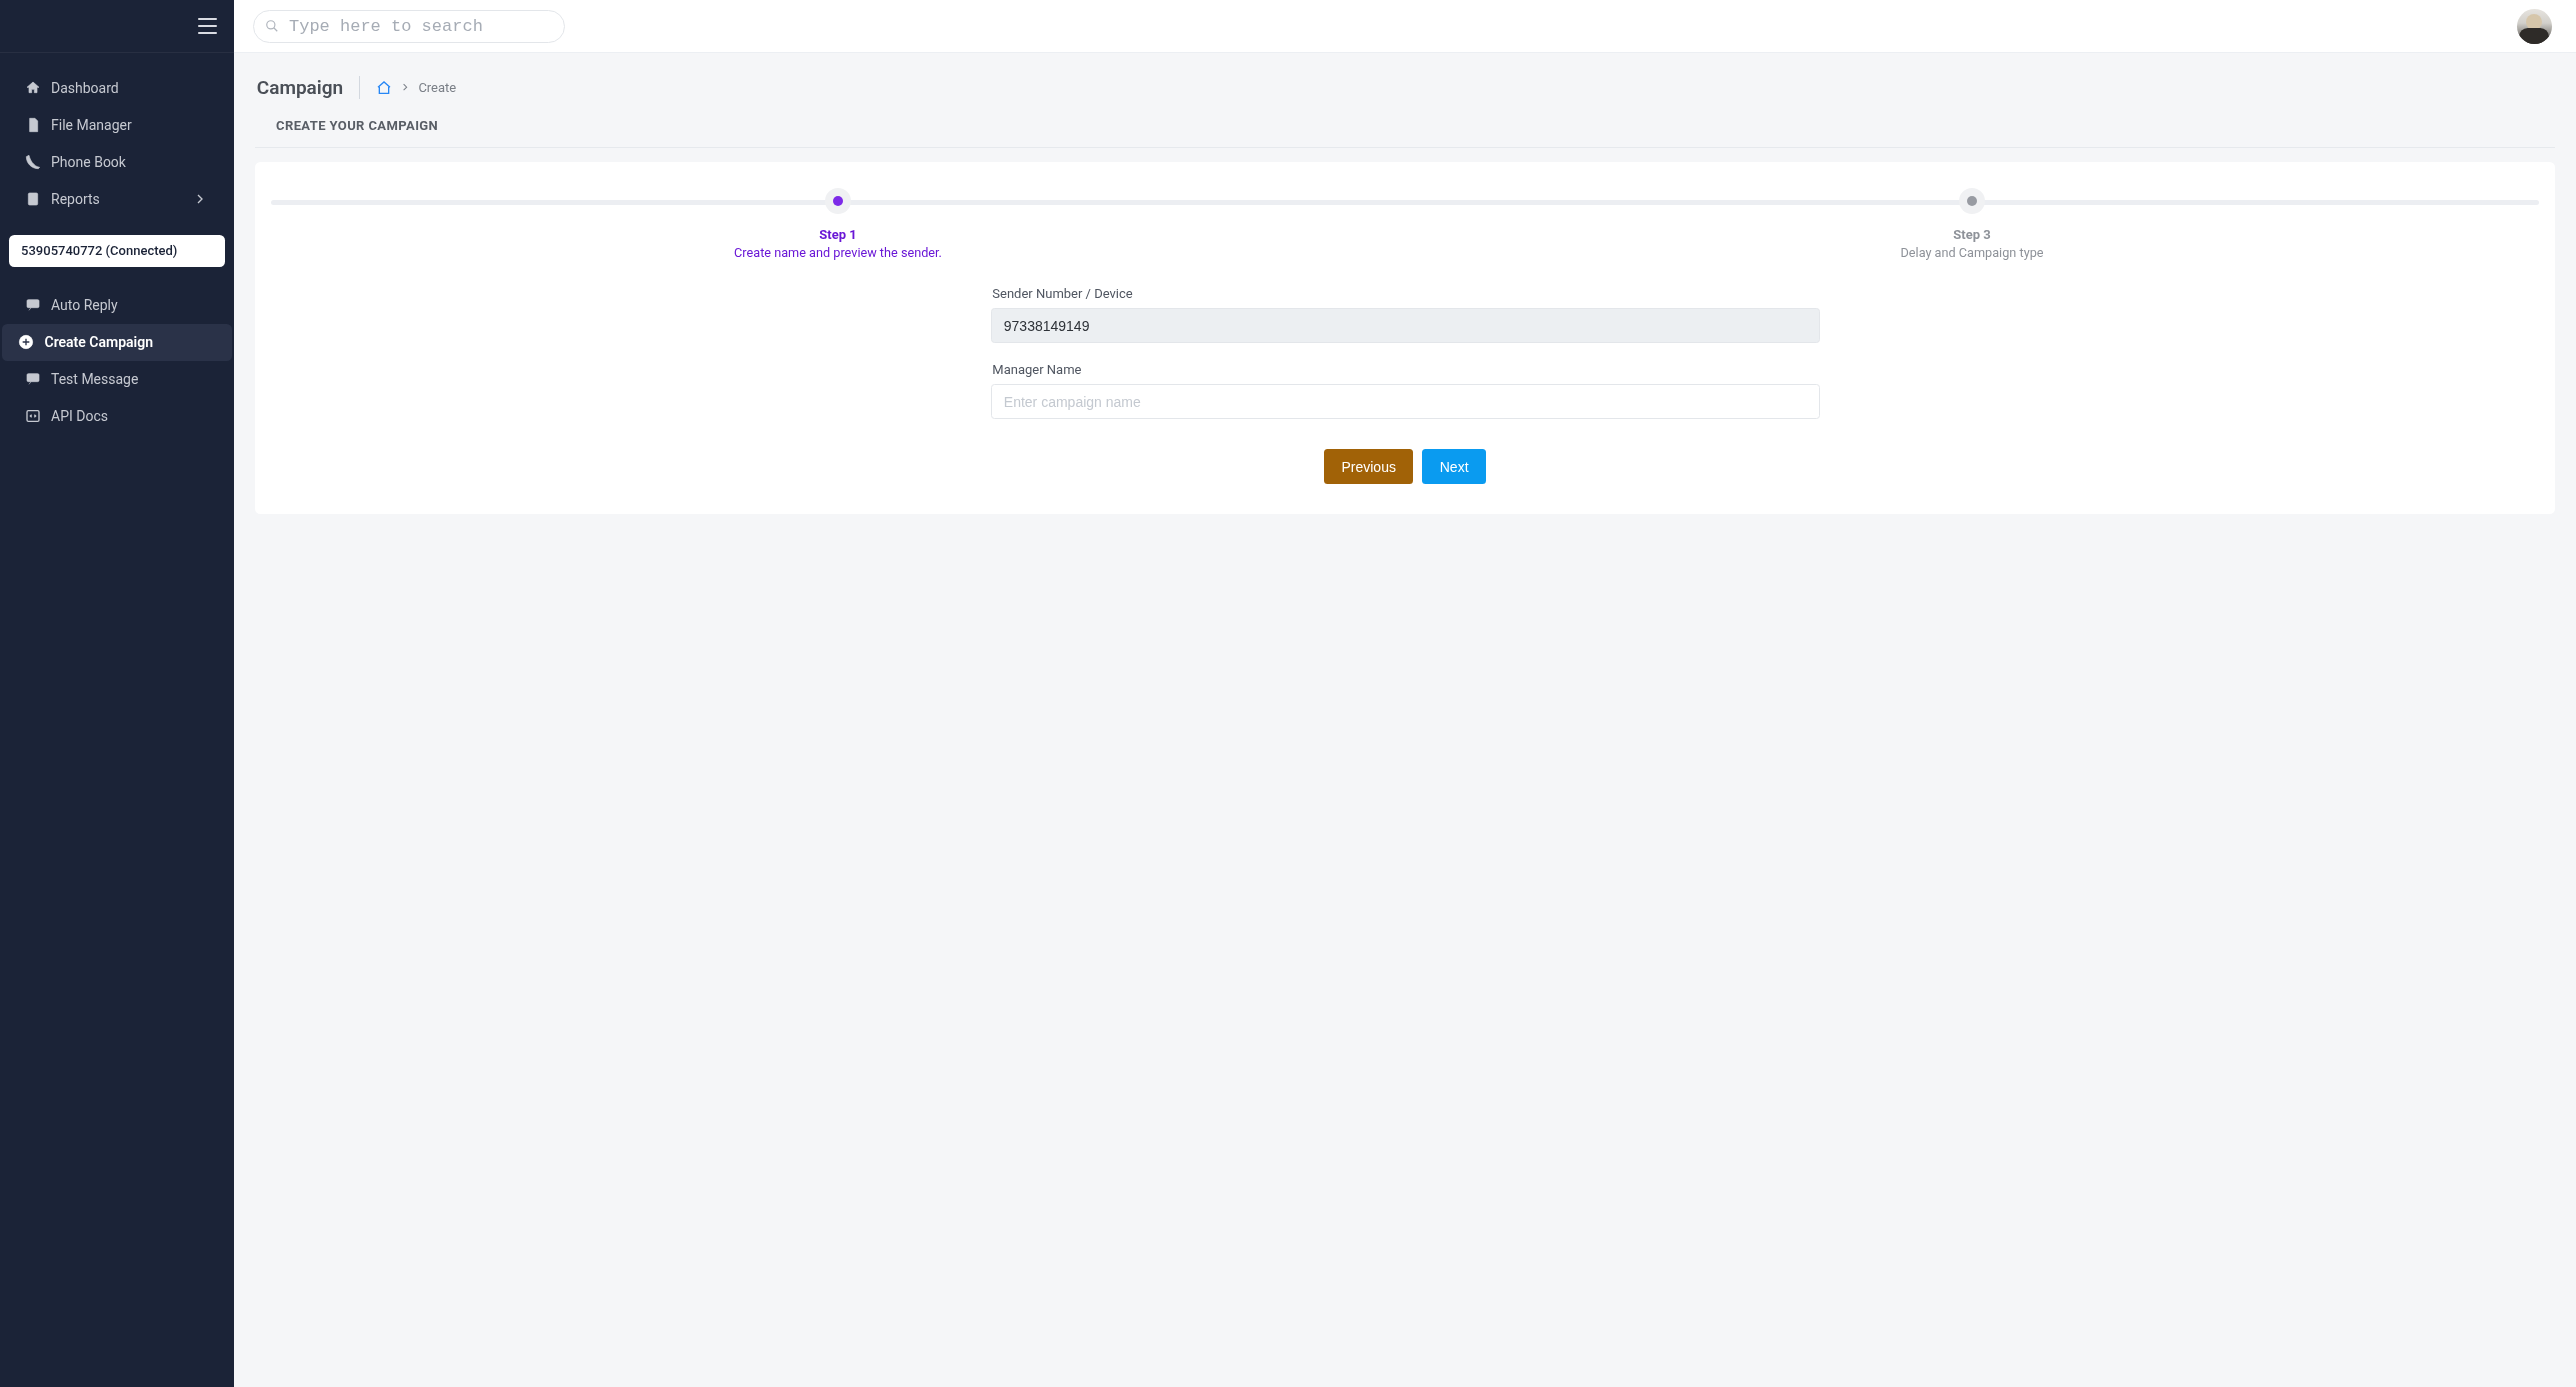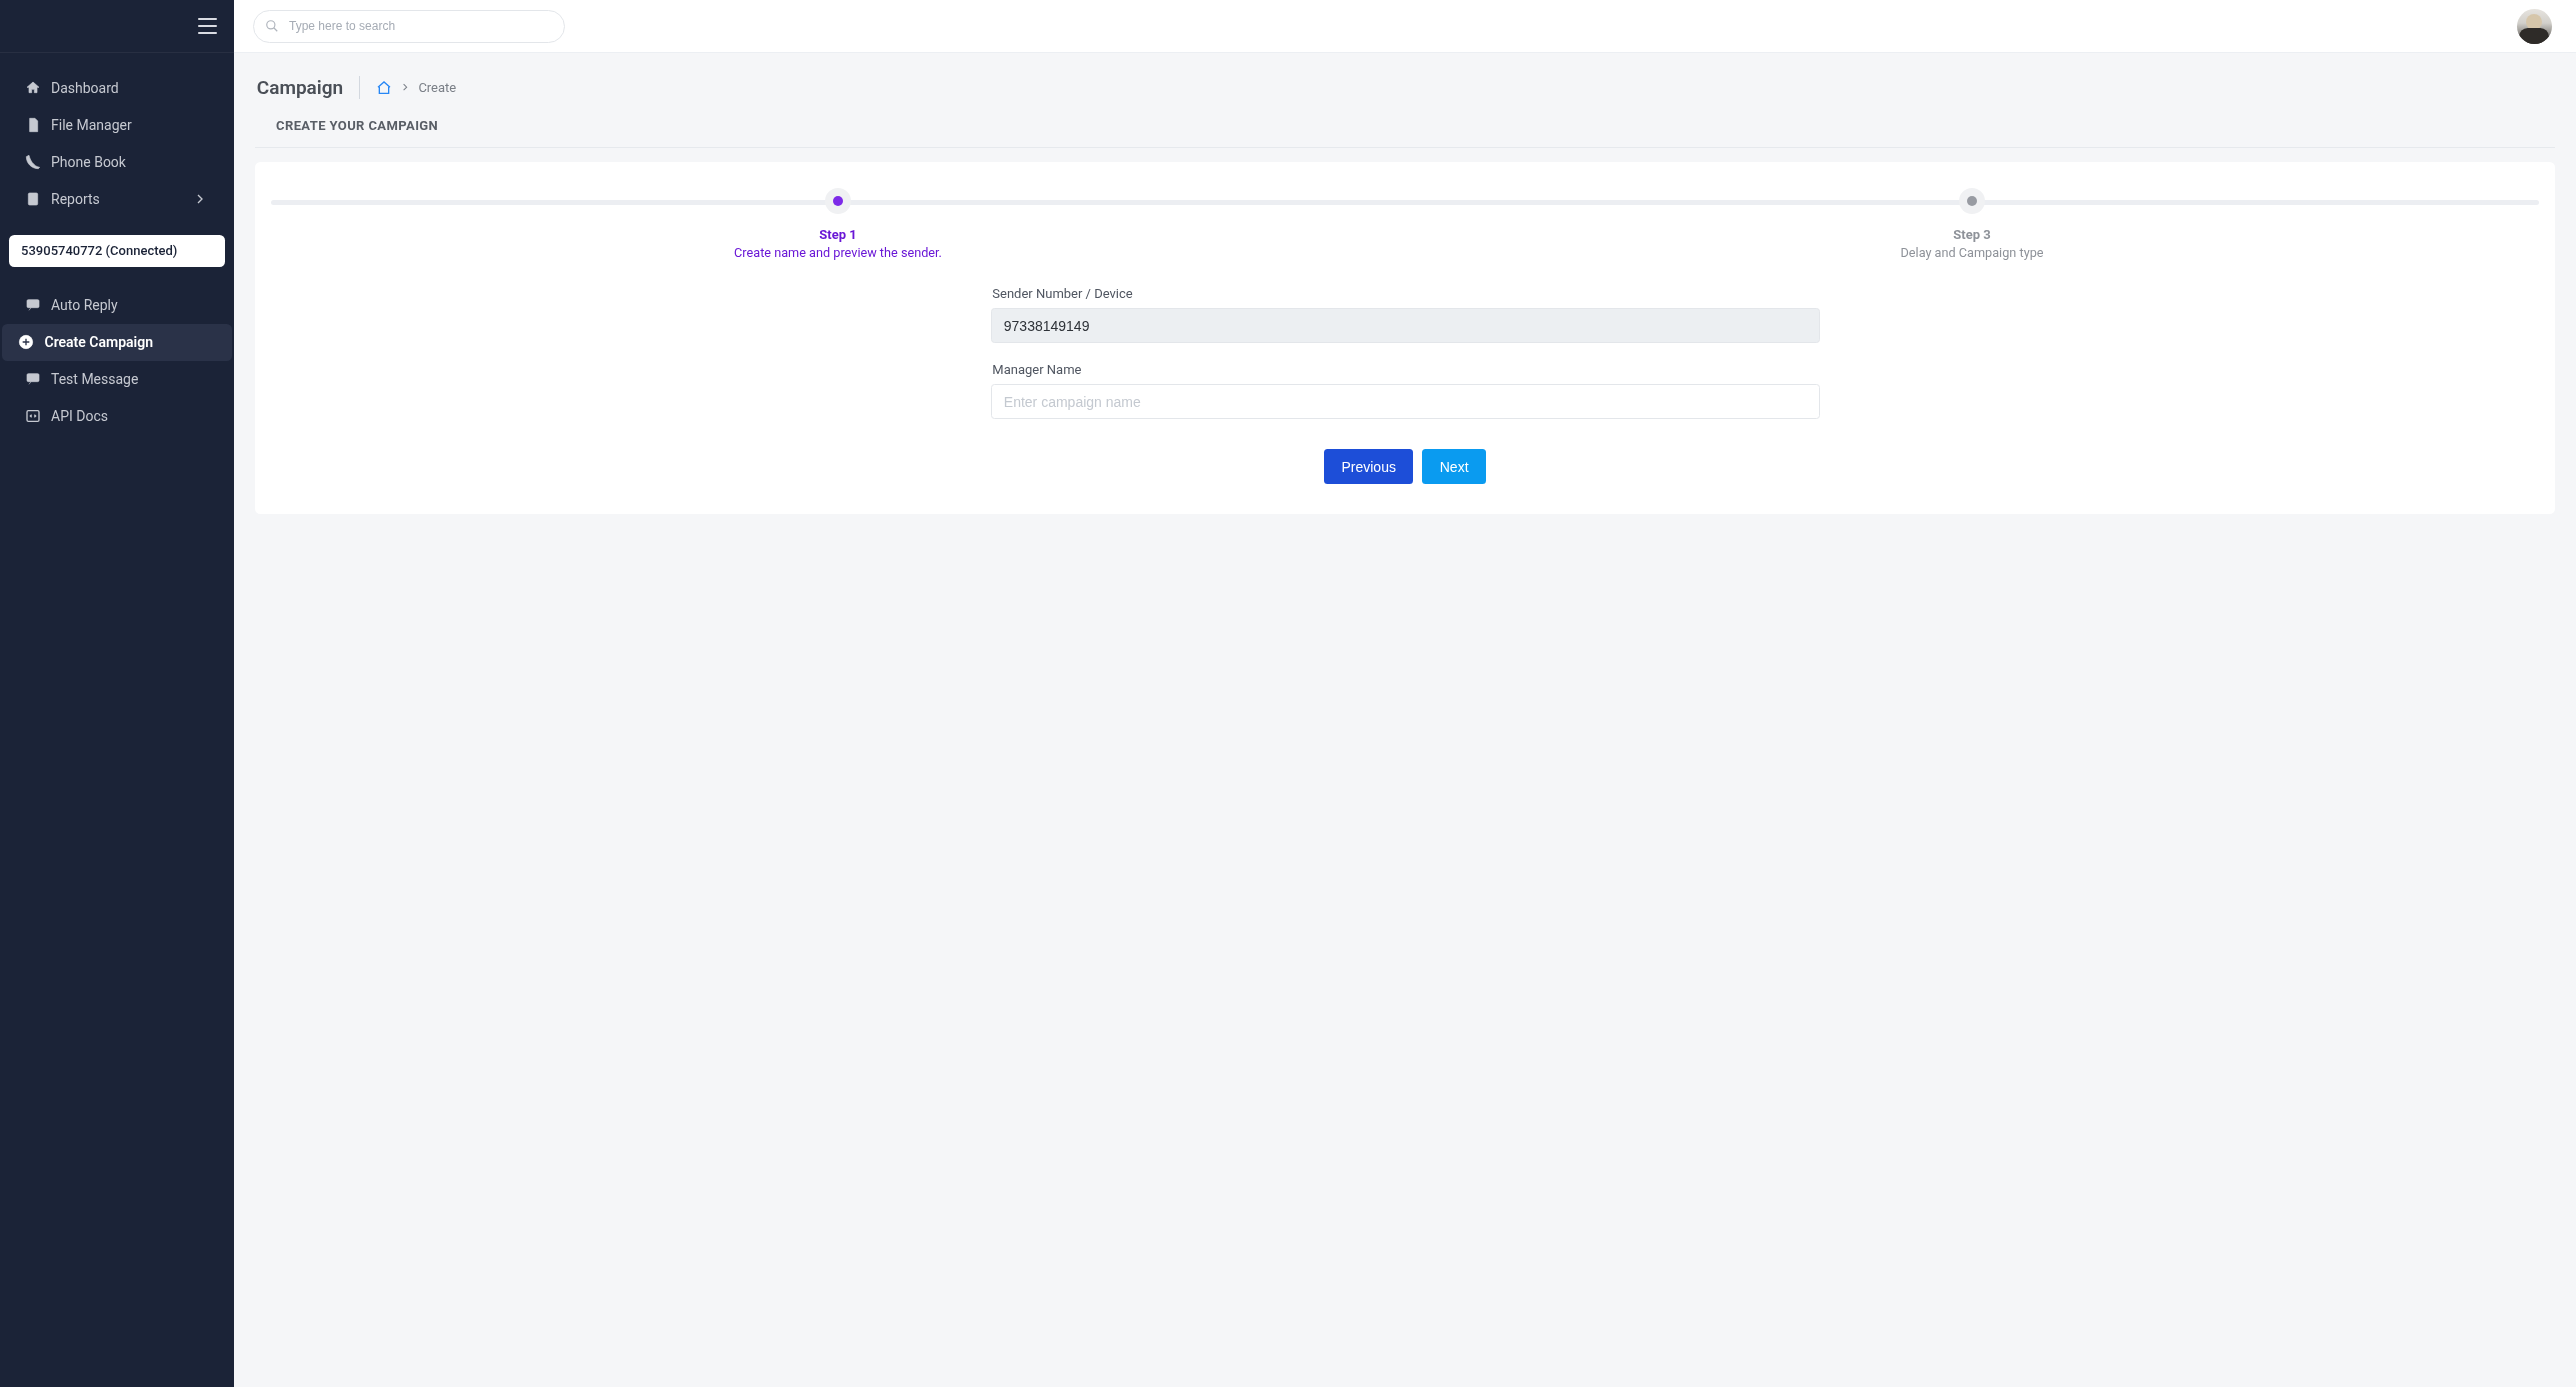--- a/index.html
+++ b/index.html
@@ -70,23 +70,24 @@
   .search-wrap {
     position: relative;
     width: 312px;
   }
   .search-wrap input {
     width: 100%;
     height: 33px;
     border: 0.9px solid #e3e6ea;
     border-radius: 16.6px;
     padding: 0 14px 0 35px;
-    font-size: 12px;
+    font-size: 17px;
     outline: none;
     color: #6c757d;
+    font-family: Liberation Mono, monospace;
   }
   .search-wrap input::placeholder { color: #a6acb5; }
   .search-wrap .sicon {
     position: absolute; left: 12.3px; top: 50%; transform: translateY(-50%);
     width: 14px; height: 14px; color: #b0b5bd;
   }
   .avatar {
     margin-left: auto;
     width: 35px; height: 35px; border-radius: 50%;
     background: linear-gradient(180deg,#e6e3de 0%,#d2d0cb 40%,#4a4744 100%);
@@ -140,21 +141,21 @@
   .inp {
     width:100%; height:35px;
     border:0.9px solid #e3e6ea; border-radius:3.5px;
     padding:0 12.3px; font-size:14px; outline:none;
   }
   .inp[readonly]{ background:#eceff2; color:#2e3238; }
   .inp::placeholder{ color:#c4c9d0; }
 
   .btn-row { display:flex; gap:8.8px; justify-content:center; margin-top:30px; }
   .btn { height:35px; padding:0 17.5px; border:none; border-radius:3.5px; font-size:14px; cursor:pointer; color:#fff; }
-  .btn-prev { background:#1d4ed8; }
+  .btn-prev { background:#a16207; }
   .btn-next { background:#0a9bf0; }
 
   
   .ic, .sicon, .home, .sep { stroke: currentColor; }
 </style>
 </head>
 <body>
 
 <aside class="sidebar">
 

